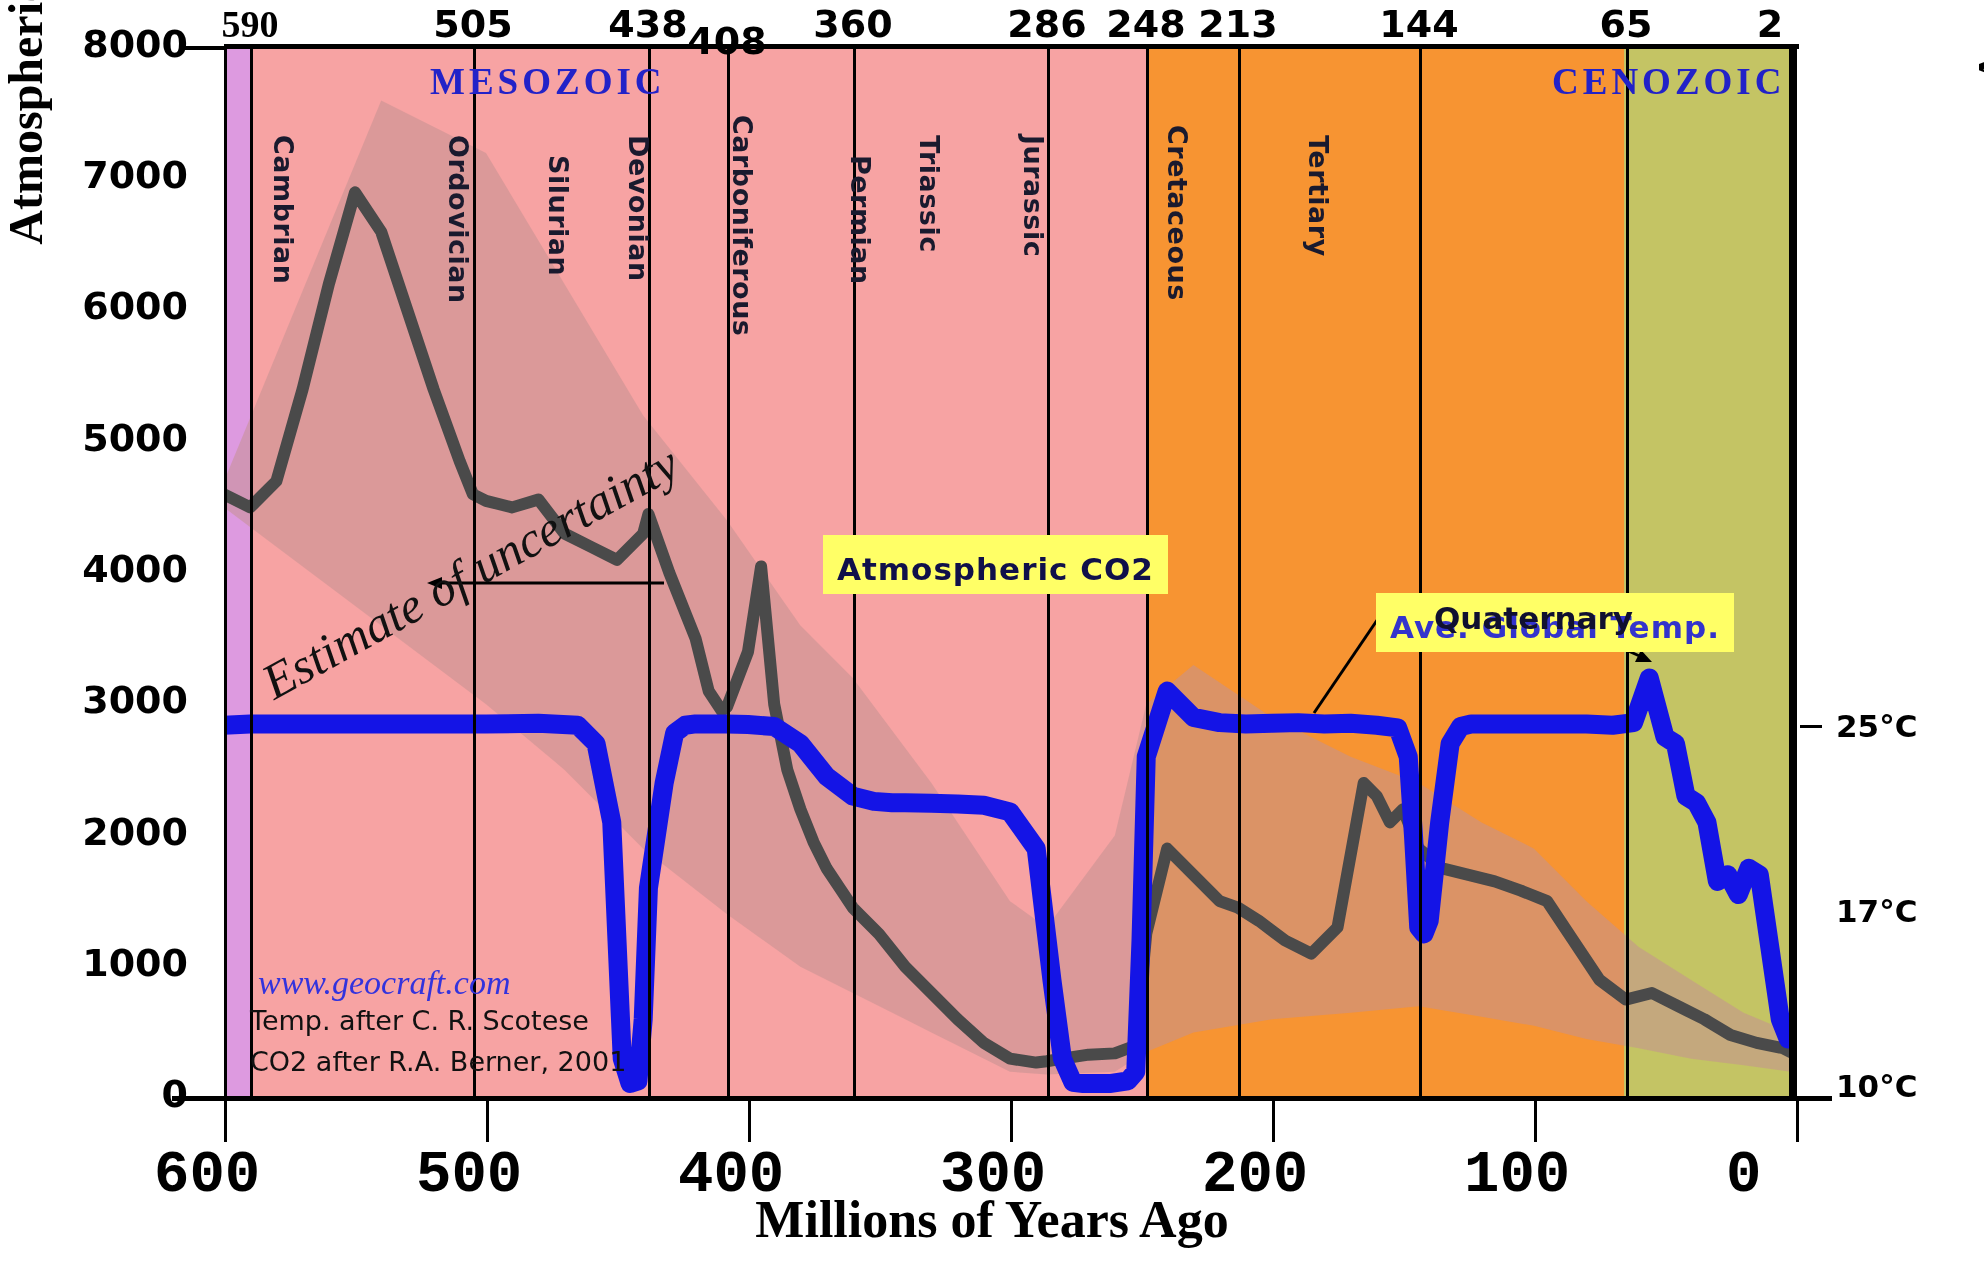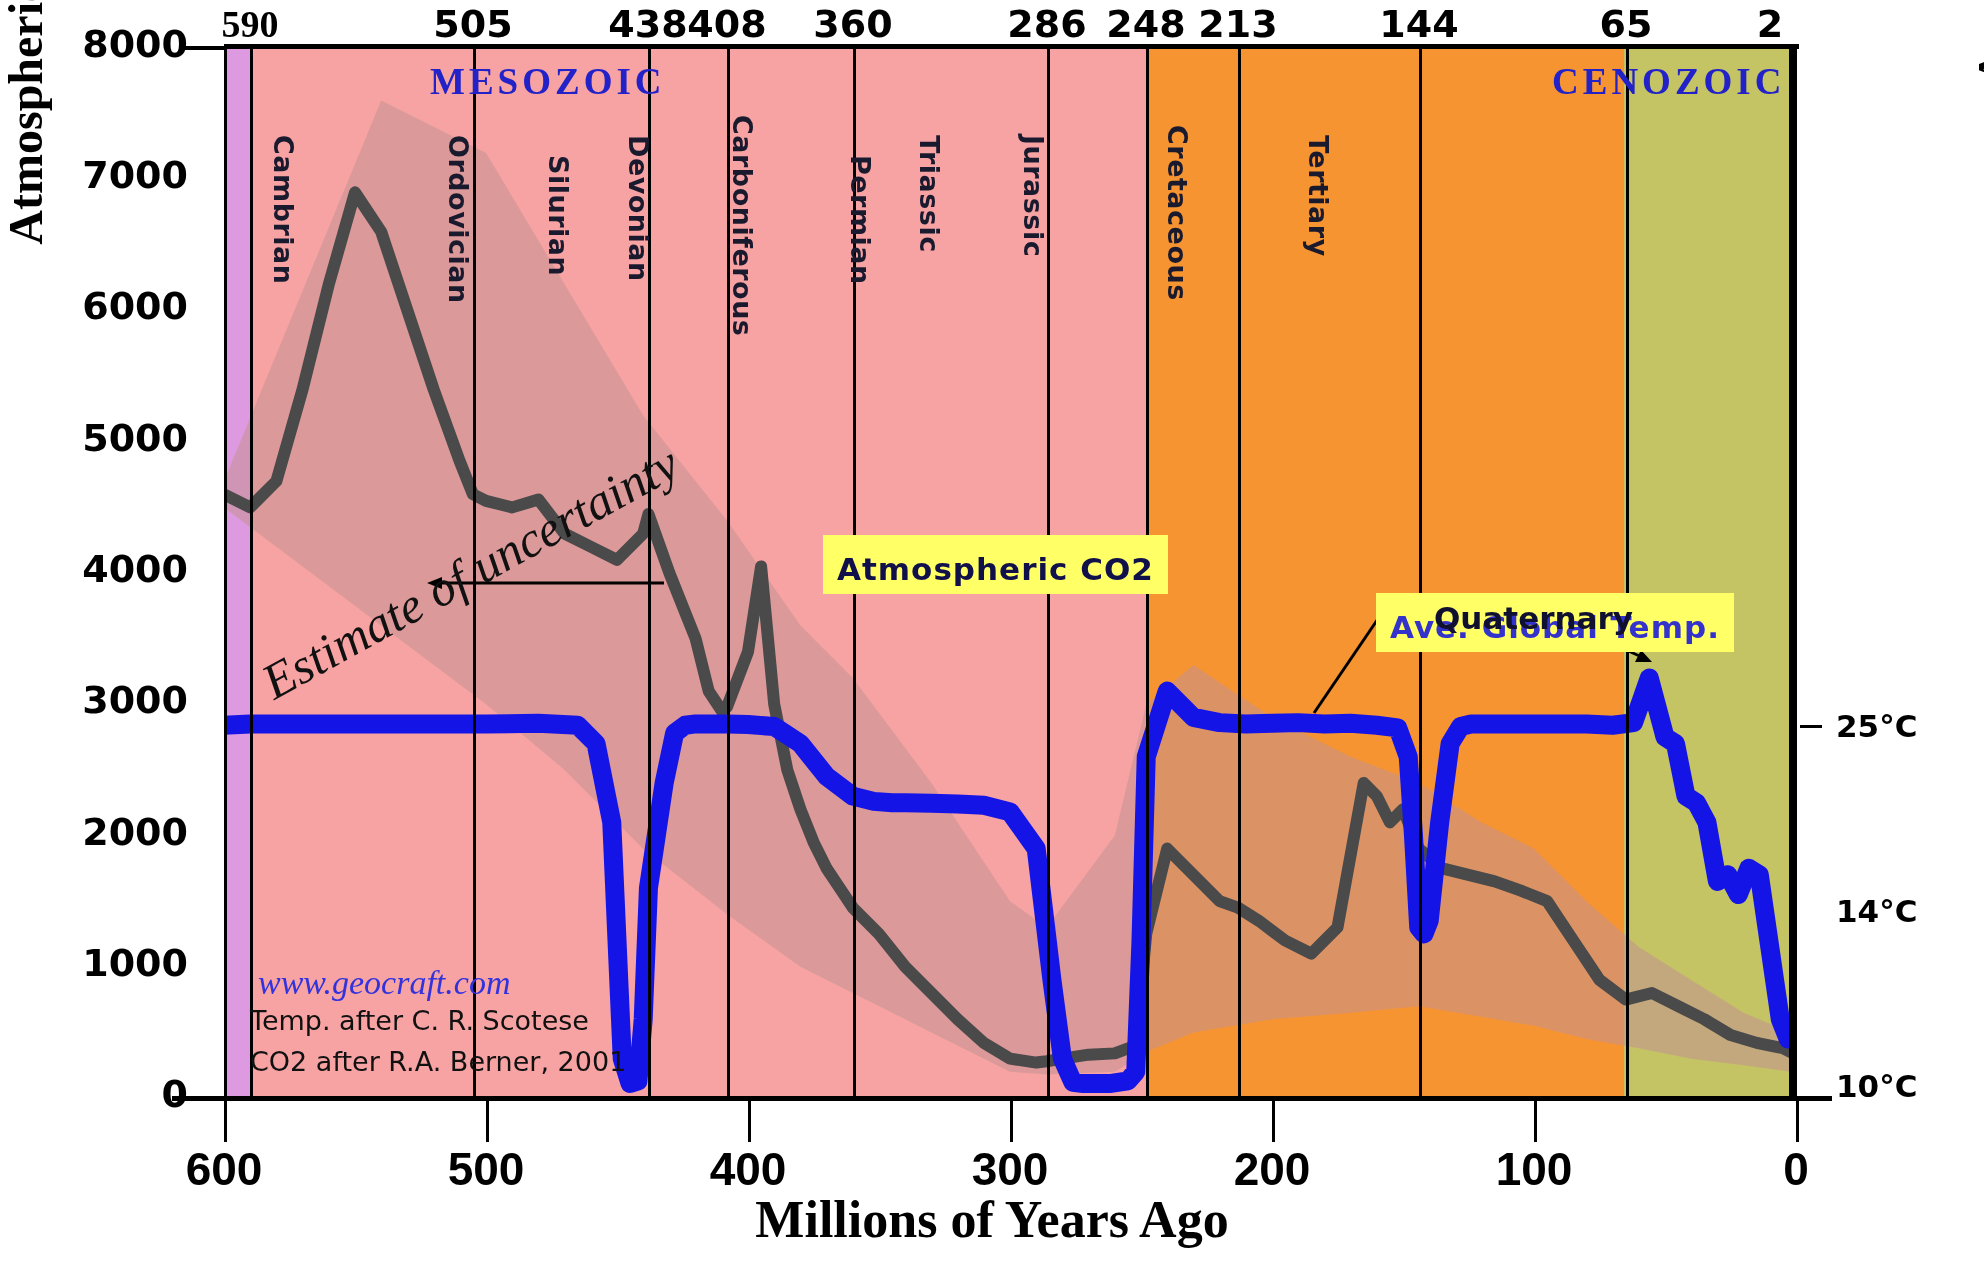--- a/index.html
+++ b/index.html
@@ -25,22 +25,22 @@
       font-size:37px;font-weight:700;color:#2222c8;letter-spacing:4px;}
 
   
   .ytick{position:absolute;right:1796px;text-align:right;
       font-family:"DejaVu Sans",sans-serif;font-size:38px;font-weight:700;color:#000;}
   .ytick-line{position:absolute;height:4px;background:#000;}
 
   .toptick{position:absolute;text-align:center;
       font-family:"DejaVu Sans",sans-serif;font-size:38px;font-weight:700;color:#000;}
 
-  .btick{position:absolute;text-align:center;
-      font-family:Liberation Sans, sans-serif;font-size:46px;font-weight:700;color:#000;}
+  .btick{position:absolute;
+      font-family:Liberation Mono, monospace;font-size:59px;font-weight:700;color:#000;}
   .btick-mark{position:absolute;width:3px;background:#000;}
 
   .rtick{position:absolute;white-space:nowrap;
       font-family:"DejaVu Sans",sans-serif;font-size:31px;font-weight:700;color:#000;}
   .rtick-dash{position:absolute;width:22px;height:3px;background:#000;}
 
   #ylabel{position:absolute;left:-2px;top:300px;width:620px;
       transform:rotate(-90deg);transform-origin:left top;
       font-family:"Liberation Serif",serif;font-size:48px;font-weight:700;
       color:#000;text-align:center;white-space:nowrap;}
@@ -151,21 +151,21 @@
   <div class="ytick" style="top:1072px;width:180px;">0</div>
 
   <div class="ytick-line" style="left:182px;top:46px;width:44px;"></div>
   <div class="ytick-line" style="left:182px;top:1096px;width:44px;"></div>
 
   <div id="ylabel">Atmospheric CO2 (ppm)</div>
 
   <div class="toptick" style="left:180px;top:2px;width:140px;font-family:Liberation Serif, serif;">590</div>
   <div class="toptick" style="left:403px;top:2px;width:140px;">505</div>
   <div class="toptick" style="left:578px;top:2px;width:140px;">438</div>
-  <div class="toptick" style="left:657px;top:2px;width:140px;">408</div>
+  <div class="toptick" style="left:657px;top:19px;width:140px;">408</div>
   <div class="toptick" style="left:783px;top:2px;width:140px;">360</div>
   <div class="toptick" style="left:977px;top:2px;width:140px;">286</div>
   <div class="toptick" style="left:1076px;top:2px;width:140px;">248</div>
   <div class="toptick" style="left:1168px;top:2px;width:140px;">213</div>
   <div class="toptick" style="left:1349px;top:2px;width:140px;">144</div>
   <div class="toptick" style="left:1556px;top:2px;width:140px;">65</div>
   <div class="toptick" style="left:1700px;top:2px;width:140px;">2</div>
 
   <div class="btick-mark" style="left:224px;top:1098px;height:44px;"></div>
   <div class="btick-mark" style="left:486px;top:1098px;height:44px;"></div>
@@ -182,21 +182,21 @@
   <div class="btick" style="left:1202px;top:1142px;width:140px;">200</div>
   <div class="btick" style="left:1464px;top:1142px;width:140px;">100</div>
   <div class="btick" style="left:1726px;top:1142px;width:140px;">0</div>
 
   <div id="xlabel">Millions of Years Ago</div>
 
   <div class="rtick-dash" style="left:1800px;top:725px;"></div>
   <div class="rtick" style="left:1836px;top:708px;">25°C</div>
 
   <div class="rtick-dash" style="left:1800px;top:910px;opacity:0;"></div>
-  <div class="rtick" style="left:1836px;top:893px;">14°C</div>
+  <div class="rtick" style="left:1836px;top:893px;">17°C</div>
 
   <div class="rtick-dash" style="left:1800px;top:1090px;opacity:0;"></div>
   <div class="rtick" style="left:1836px;top:1068px;">10°C</div>
 
   <div id="rlabel">Average Global Temperature</div>
 
   <div class="callout navy" style="left:823px;top:535px;">Atmospheric CO2</div>
   <div class="callout blue" style="left:1376px;top:593px;">Ave. Global Temp.</div>
 
   <div id="quaternary" style="left:1434px;top:600px;">Quaternary</div>

